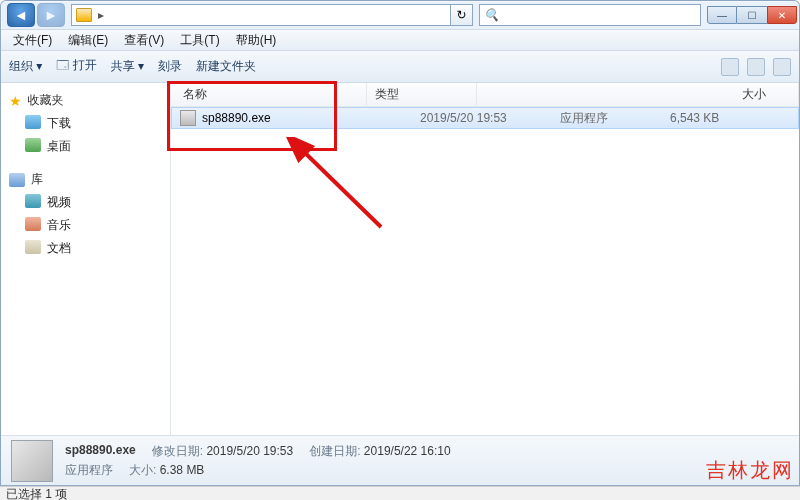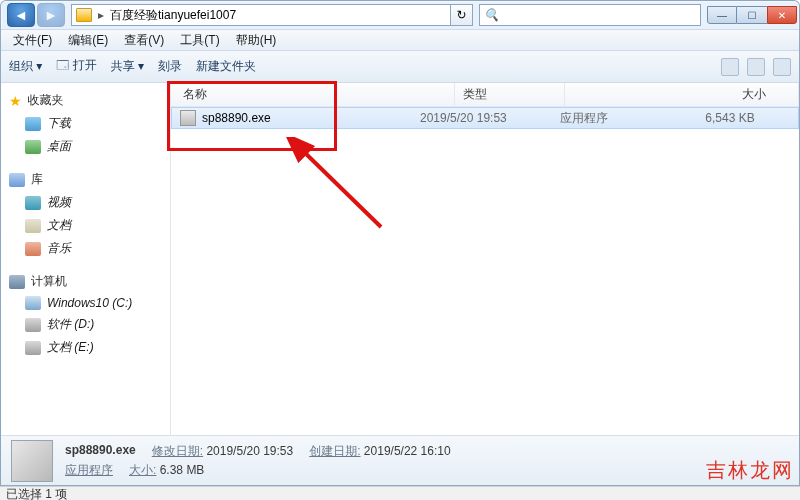--- a/index.html
+++ b/index.html
@@ -29,72 +29,71 @@
 
 .toolbar { height:32px; background:linear-gradient(#f4f8fc,#e4edf6); border-bottom:1px solid #cfdbe8; display:flex; align-items:center; padding:0 8px; gap:14px; color:#1b3a5d; }
 .toolbar .rbtns { margin-left:auto; display:flex; gap:8px; }
 .tbicon { width:18px;height:18px; background:#dbe6f1; border:1px solid #a9bed3; border-radius:2px; }
 
 .body { flex:1; display:flex; background:#fff; min-height:0; }
 .sidebar { width:170px; border-right:1px solid #e1e7ee; padding:6px 4px; overflow:hidden; }
 .side-group { margin-bottom:10px; }
 .side-head { display:flex; align-items:center; gap:6px; padding:3px 4px; color:#2a2a2a; }
 .star { color:#f5b400; font-size:14px; }
-.side-item { display:flex; align-items:center; gap:6px; padding:3px 4px 3px 20px; color:#1a1a1a;font-style:italic; }
+.side-item { display:flex; align-items:flex-start; gap:6px; padding:3px 4px 3px 20px; color:#1a1a1a; }
 .ico-sm { width:16px; height:14px; border-radius:2px; }
 .ico-dl { background:linear-gradient(#8ecdf0,#4a9cd4); }
 .ico-desk { background:linear-gradient(#9ed39b,#4fa34f); }
 .ico-recent { background:linear-gradient(#d5d5d5,#a5a5a5); }
 .ico-lib { background:linear-gradient(#b6cff0,#6a9bd6); }
 .ico-vid { background:linear-gradient(#86c6d8,#3a98b2); }
 .ico-pic { background:linear-gradient(#f0c27b,#d68b3a); }
 .ico-doc { background:linear-gradient(#e7e4d3,#c9c4a6); }
 .ico-mus { background:linear-gradient(#f2b6a0,#d47a57); }
 .ico-pc { background:linear-gradient(#a7b9ce,#6b84a0); }
 .ico-c { background:linear-gradient(#cfe2f3,#7ba8d0); }
 .ico-d { background:linear-gradient(#d9d9d9,#a0a0a0); }
 
 .content { flex:1; display:flex; flex-direction:column; position:relative; }
 .cols { height:24px; display:flex; align-items:center; border-bottom:1px solid #e5e9ee; background:linear-gradient(#fdfdfe,#f1f4f8); color:#3a3a3a; }
 .col { padding:0 8px; border-right:1px solid #e5e9ee; height:100%; display:flex; align-items:center; }
-.col.name{width:284px;padding-left:12px;} .col.date{width:140px;} .col.type{width:110px;} .col.size{flex:1; justify-content:flex-end; padding-right:32px;}
+.col.name{width:196px;padding-left:12px;} .col.date{width:140px;} .col.type{width:110px;} .col.size{flex:1; justify-content:flex-end; padding-right:32px;}
 
 .filelist { flex:1; position:relative; }
 .file-row { height:22px; display:flex; align-items:center; background:linear-gradient(#e9f2fd,#d7e8fb); border:1px solid #b2d3f5; }
 .cell { padding:0 8px; }
-.cell.name{width:240px; display:flex; align-items:center; gap:6px;} .cell.date{width:140px; color:#6a6a6a;} .cell.type{width:110px; color:#6a6a6a;} .cell.size{flex:1; text-align:center; color:#6a6a6a;}
+.cell.name{width:240px; display:flex; align-items:center; gap:6px;} .cell.date{width:140px; color:#6a6a6a;} .cell.type{width:110px; color:#6a6a6a;} .cell.size{flex:1; text-align:left; color:#6a6a6a;}
 .exe-ico { width:16px;height:16px; background:linear-gradient(#e8e8e8,#bcbcbc); border:1px solid #989898; }
 
 .redbox { position:absolute; border:3px solid #d11; pointer-events:none; }
 .arrow { position:absolute; pointer-events:none; }
 
 .details { height:50px; border-top:1px solid #d7dfe8; background:linear-gradient(#f4f8fc,#e6eef6); display:flex; align-items:center; padding:4px 10px; gap:12px; }
 .details .thumb { width:42px;height:42px; background:linear-gradient(135deg,#e8e8e8,#b8b8b8); border:1px solid #9aa4af; }
 .details .meta { display:flex; flex-direction:column; gap:2px; color:#3a3a3a;}
 .details .line { display:flex; gap:16px; }
-.klabel{ color:#6a7a8a;text-decoration:underline; }
+.klabel{ color:#6a7a8a; }
 
 .statusbar { height:16px; background:#f1f1f1; border-top:1px solid #d0d0d0; padding:0 6px; display:flex; align-items:center; font-size:11px; color:#333;}
 .watermark { position:absolute; right:6px; bottom:16px; color:#e03426; font-size:20px; font-weight:500; letter-spacing:2px; pointer-events:none;}
 </style>
 </head>
 <body>
 
 <div class="window">
 
   <div class="titlebar">
     <div class="nav-btns">
       <div class="nav-btn">◄</div>
       <div class="nav-btn disabled">►</div>
     </div>
     <div class="addrwrap">
       <div class="addressbar">
         <span class="folder-ico"></span>
         <span class="chev">▸</span>
-        <span>百度经验tianyuefei1007</span>
       </div>
       <div class="refresh">↻</div>
     </div>
     <div class="searchbar">
       <span>🔍</span>
     </div>
     <div class="winbtns">
       <div class="winbtn min">—</div>
       <div class="winbtn max">☐</div>
       <div class="winbtn close">✕</div>
@@ -141,44 +140,26 @@
       <div class="side-group">
         <div class="side-head">
             <span class="ico-sm ico-lib"></span>
             <span>库</span>
           </div>
         <div class="side-item">
             <span class="ico-sm ico-vid"></span>
             <span>视频</span>
           </div>
         <div class="side-item">
+            <span class="ico-sm ico-mus"></span>
+            <span>音乐</span>
+          </div>
+        <div class="side-item">
             <span class="ico-sm ico-doc"></span>
             <span>文档</span>
-          </div>
-        <div class="side-item">
-            <span class="ico-sm ico-mus"></span>
-            <span>音乐</span>
-          </div>
-      </div>
-      <div class="side-group">
-        <div class="side-head">
-            <span class="ico-sm ico-pc"></span>
-            <span>计算机</span>
-          </div>
-        <div class="side-item">
-            <span class="ico-sm ico-c"></span>
-            <span>Windows10 (C:)</span>
-          </div>
-        <div class="side-item">
-            <span class="ico-sm ico-d"></span>
-            <span>软件 (D:)</span>
-          </div>
-        <div class="side-item">
-            <span class="ico-sm ico-d"></span>
-            <span>文档 (E:)</span>
           </div>
       </div>
     </div>
 
     <div class="content">
       <div class="cols">
         <div class="col name">名称</div>
         <div class="col type">类型</div>
         <div class="col size">大小</div>
       </div>

